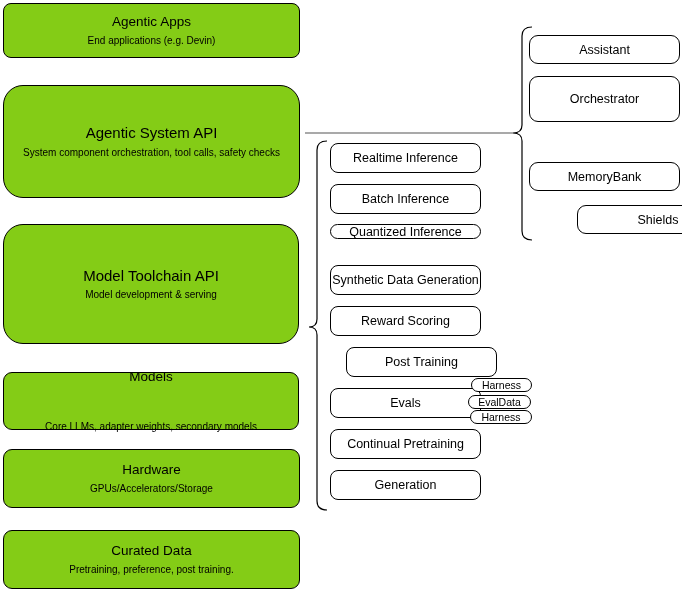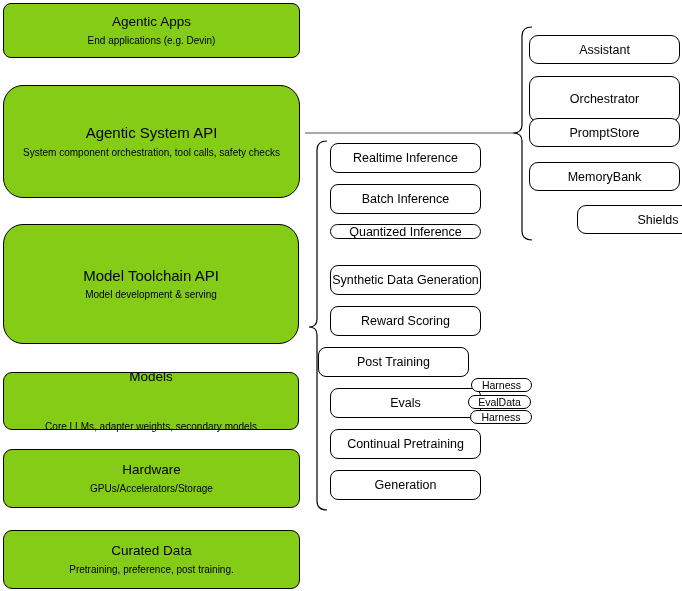--- a/index.html
+++ b/index.html
@@ -67,28 +67,27 @@
   <div class="box layer" style="left:3px;top:530px;width:297px;height:59px;border-radius:9px;">
     <div class="title">Curated Data</div>
     <div class="subtitle">Pretraining, preference, post training.</div>
   </div>
 
   <div class="node" style="left:330px;top:143px;width:151px;height:30px;">Realtime Inference</div>
   <div class="node" style="left:330px;top:184px;width:151px;height:30px;">Batch Inference</div>
   <div class="node" style="left:330px;top:224px;width:151px;height:15px;">Quantized Inference</div>
   <div class="node" style="left:330px;top:265px;width:151px;height:30px;">Synthetic Data Generation</div>
   <div class="node" style="left:330px;top:306px;width:151px;height:30px;">Reward Scoring</div>
-  <div class="node" style="left:318px;top:347px;width:151px;height:30px;">Post Training</div>
+  <div class="node" style="left:346px;top:347px;width:151px;height:30px;">Post Training</div>
   <div class="node" style="left:330px;top:388px;width:151px;height:30px;">Evals</div>
   <div class="node" style="left:330px;top:429px;width:151px;height:30px;">Continual Pretraining</div>
   <div class="node" style="left:330px;top:470px;width:151px;height:30px;">Generation</div>
 
   <div class="pill" style="left:471px;top:378px;width:61px;height:14px;">Harness</div>
   <div class="pill" style="left:468px;top:395px;width:63px;height:14px;">EvalData</div>
   <div class="pill" style="left:470px;top:410px;width:62px;height:14px;">Harness</div>
 
   <div class="node rnode" style="left:529px;top:35px;width:151px;height:29px;">Assistant</div>
   <div class="node rnode" style="left:529px;top:76px;width:151px;height:46px;">Orchestrator</div>
-  <div class="node rnode" style="left:529px;top:118px;width:151px;height:29px;">PromptStore</div>
   <div class="node rnode" style="left:529px;top:162px;width:151px;height:29px;">MemoryBank</div>
   <div class="node rnode" style="left:529px;top:205px;width:162px;height:29px;margin-left:48px;">Shields</div>
 
 </div>
 
 </body></html>

